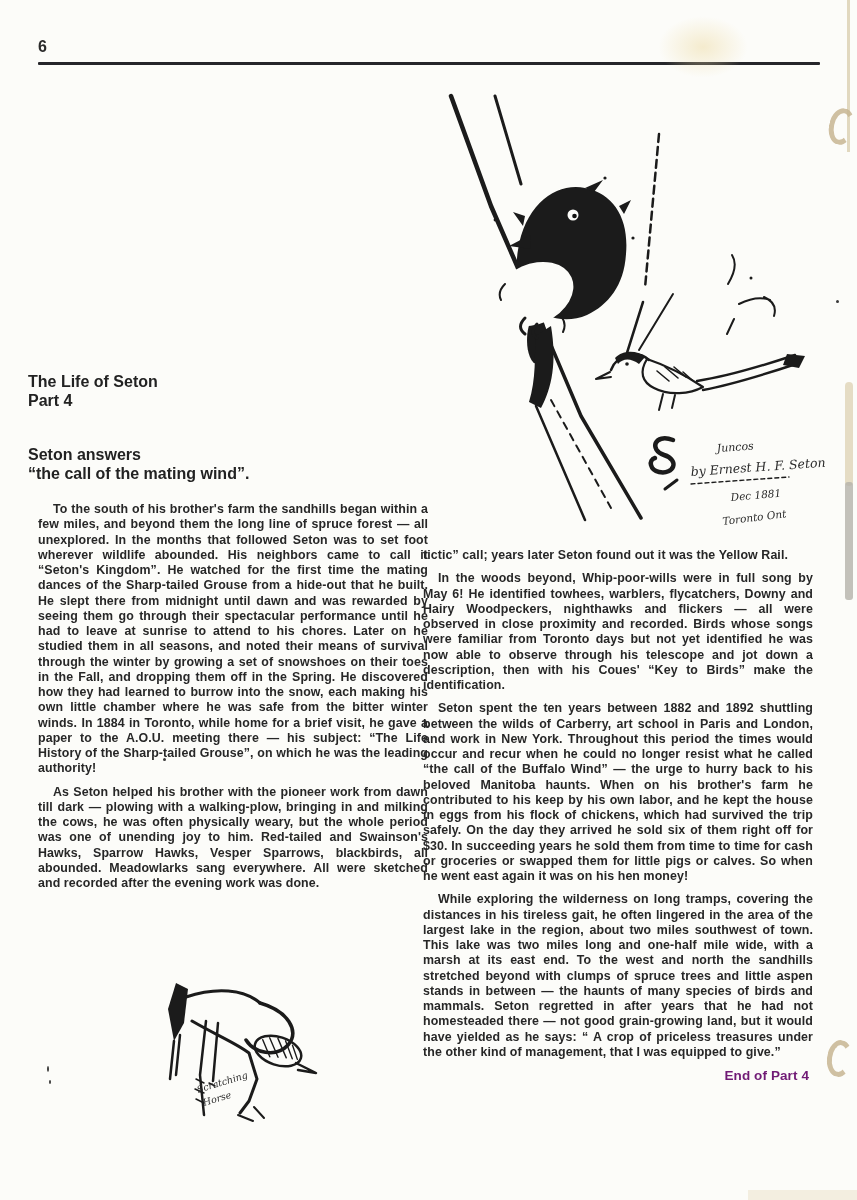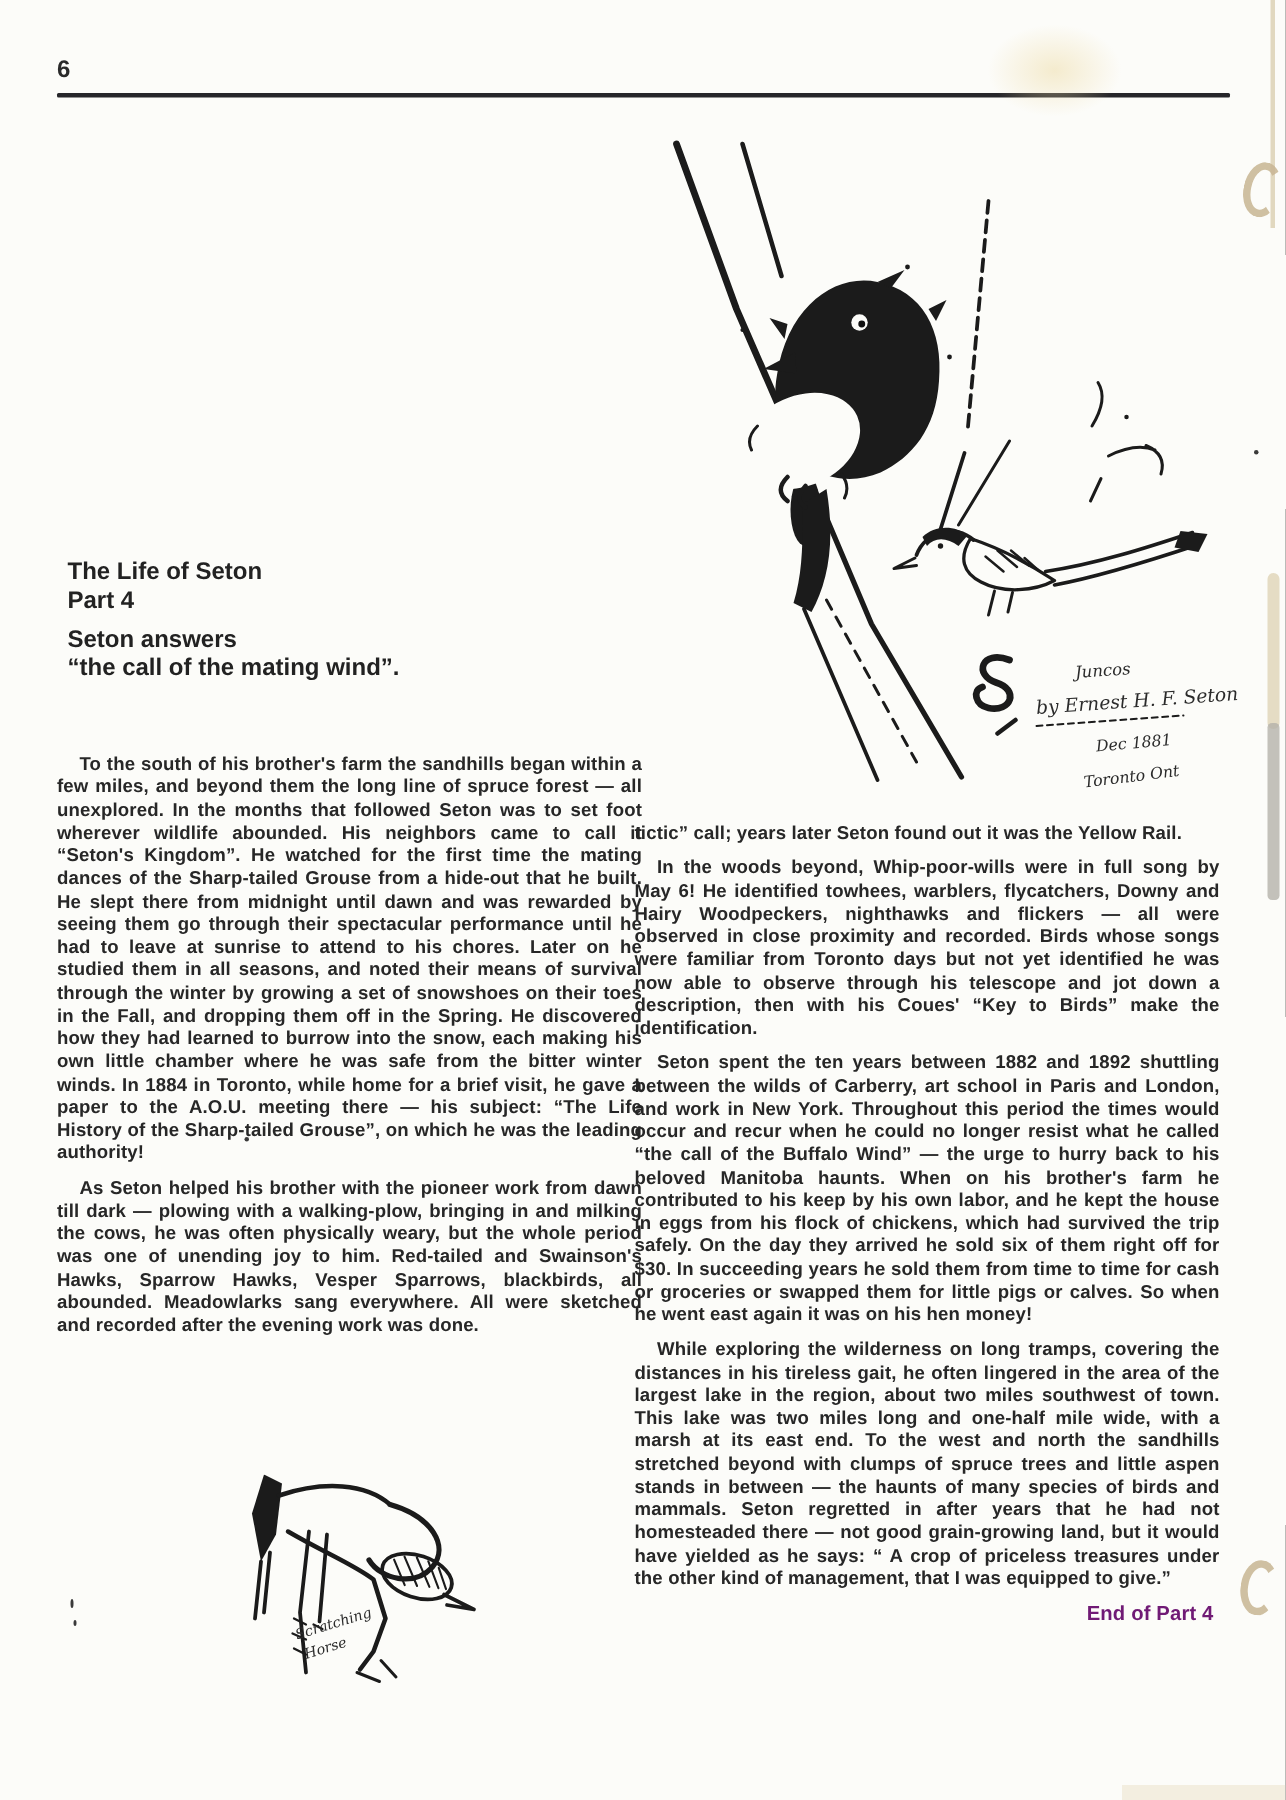--- a/index.html
+++ b/index.html
@@ -15,25 +15,25 @@
   
   .page-number{
     position:absolute;left:38px;top:38px;
     font-size:16px;font-weight:700;color:#2a2a2a;
   }
   .header-rule{
     position:absolute;left:38px;top:62px;width:782px;height:3px;
     background:#26262a;border-radius:1px;
   }
   
-  .headings{position:absolute;left:45px;top:372px;width:380px;}
+  .headings{position:absolute;left:28px;top:372px;width:380px;}
   .series-title,.series-part,.headline{
     font-size:16px;font-weight:700;line-height:19px;color:#222;
   }
-  .headline-block{margin-top:7px;}
+  .headline-block{margin-top:35px;}
   .byline{margin-top:18px;font-size:15px;font-style:italic;font-weight:400;color:#2c2c2c;}
   
   .column{
     position:absolute;width:390px;
     font-size:12.4px;line-height:15.25px;font-weight:700;
     text-align:justify;color:#272727;
     letter-spacing:0.1px;
   }
   .col-left{left:38px;top:502px;}
   .col-right{left:423px;top:548px;}

